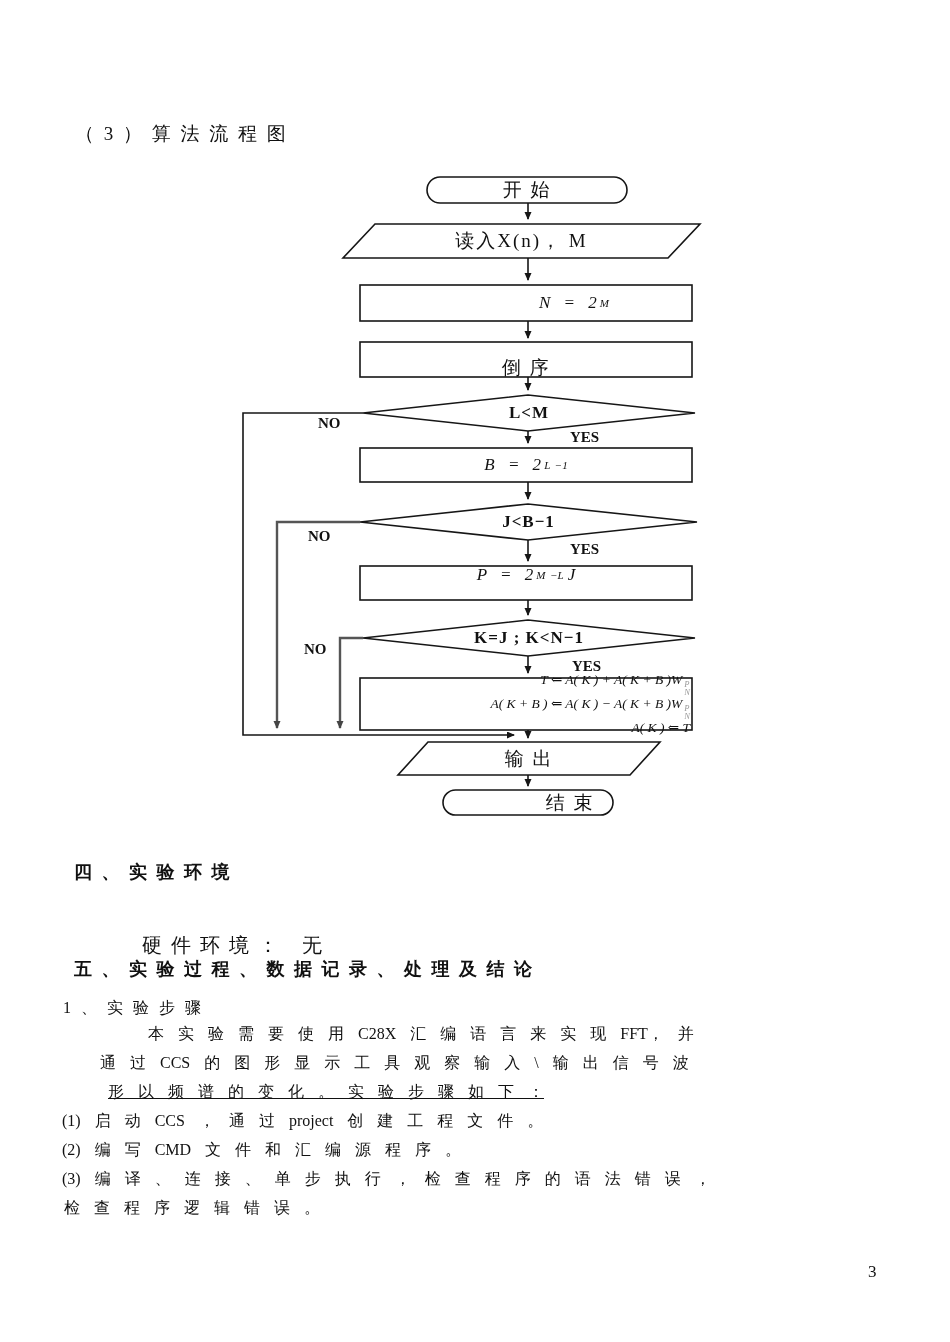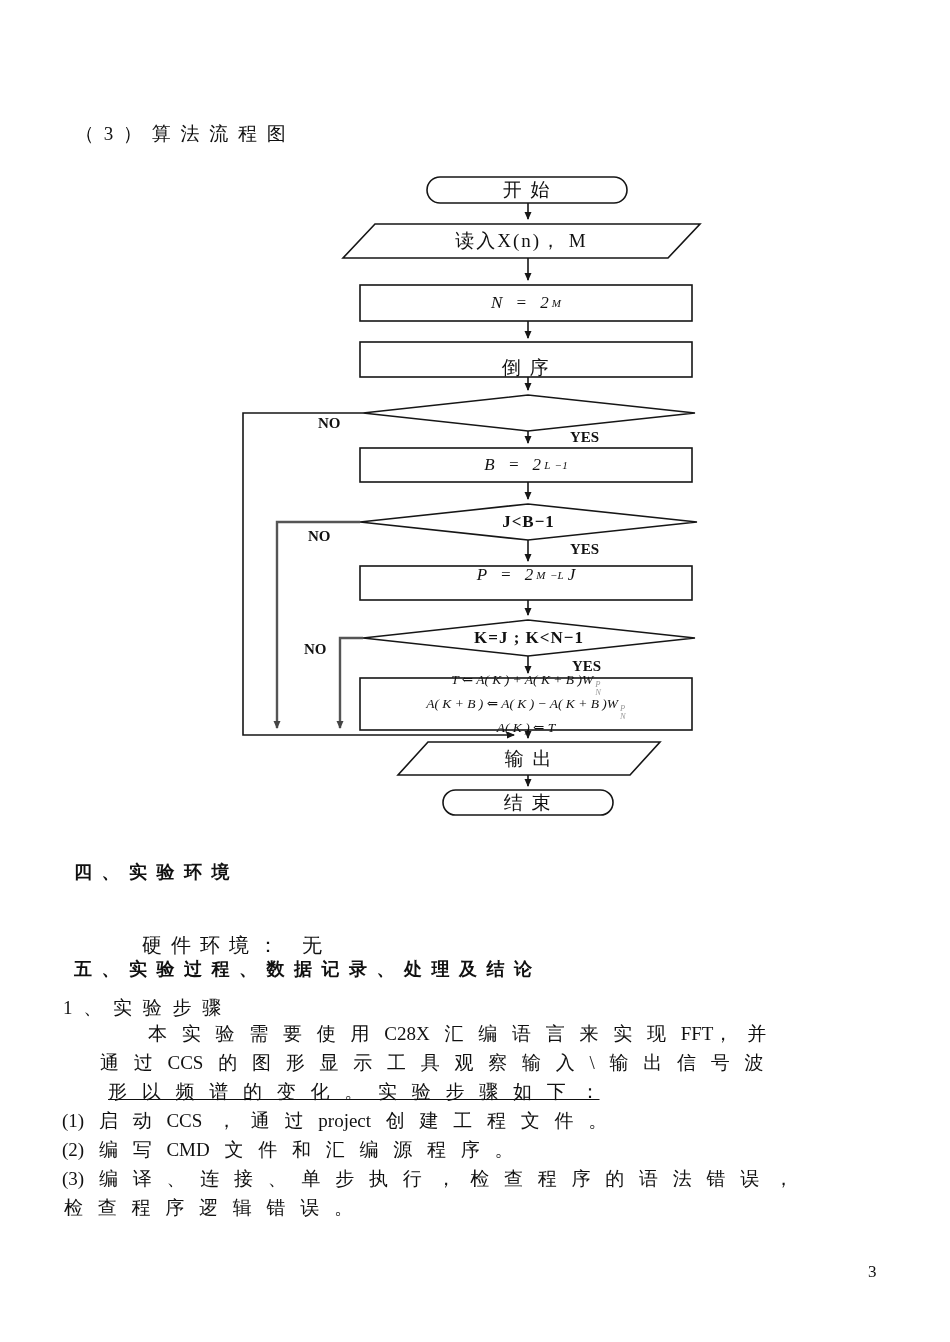--- a/index.html
+++ b/index.html
@@ -6,33 +6,33 @@
   #page{
     position:relative;width:950px;height:1342px;background:#ffffff;
     font-family:"Liberation Serif","DejaVu Serif",serif;color:#111;overflow:hidden;
     margin:0 auto;
   }
   .abs{position:absolute;}
   .ctr{display:flex;align-items:center;justify-content:center;text-align:center;border-radius:13px;}
   
   .h-small{font-size:19px;word-spacing:5px;white-space:nowrap;}
   .h-big{font-size:18px;font-weight:bold;word-spacing:3px;white-space:nowrap;letter-spacing:1px;}
-  .body-line{font-size:19px;word-spacing:10px;white-space:nowrap;line-height:24px;}
+  .body-line{font-size:16px;word-spacing:10px;white-space:nowrap;line-height:24px;}
   .env-line{font-size:20px;word-spacing:4px;white-space:nowrap;}
   .env-line .val{margin-left:24px;word-spacing:0;}
   .pagenum{font-size:17px;}
   
   .fc-cjk{font-size:19px;letter-spacing:2px;white-space:nowrap;}
   .fc-cond{font-size:17px;font-weight:bold;white-space:nowrap;letter-spacing:1px;}
   .fc-branch{font-size:15px;font-weight:bold;white-space:nowrap;}
   .fc-math{font-size:17px;font-style:italic;word-spacing:9px;white-space:nowrap;}
   .fc-math sup{font-size:11px;margin-left:3px;word-spacing:2px;}
   .fc-math .tail{margin-left:4px;}
   .fc-formula{font-size:13.5px;font-style:italic;line-height:16px;white-space:nowrap;
-              display:flex;flex-direction:column;align-items:center;justify-content:center;}
+              display:flex;flex-direction:column;align-items:flex-end;justify-content:center;}
   .wf{display:inline-flex;flex-direction:column;align-items:flex-start;font-size:8.5px;
       line-height:8px;color:#9a9a9a;margin-left:2px;vertical-align:-3px;font-style:italic;}
   svg .shape{fill:none;stroke:#161616;stroke-width:1.6;}
   svg .conn{stroke:#161616;stroke-width:1.6;fill:none;}
   svg .conn-thick{stroke:#555;stroke-width:2.4;fill:none;}
 </style>
 </head>
 <body>
 
 <div id="page">
@@ -81,27 +81,28 @@
 
     <path class="conn" d="M363,413 H243 V735 H514" marker-end="url(#ah)"></path>
     <path class="conn-thick" d="M360,522 H277 V728" marker-end="url(#ahg)"></path>
     <path class="conn-thick" d="M363,638 H340 V728" marker-end="url(#ahg)"></path>
   </svg>
 
   <div class="abs ctr fc-cjk" style="left:427px;top:177px;width:200px;height:26px;">开 始</div>
 
   <div class="abs ctr fc-cjk" style="left:375px;top:224px;width:293px;height:34px;">读入X(n)， M</div>
 
-  <div class="abs ctr fc-math" style="left:360px;top:285px;width:332px;height:36px;">
+  <div class="abs ctr fc-math" style="left:360px;top:285px;width:332px;height:36px;padding-left:48px;">
     <span>N = 2</span>
       <sup>M</sup>
   </div>
 
   <div class="abs ctr fc-cjk" style="left:360px;top:342px;width:332px;height:52px;">倒 序</div>
 
+  <div class="abs ctr fc-cond" style="left:363px;top:395px;width:332px;height:36px;">L&lt;M</div>
   <div class="abs fc-branch" style="left:318px;top:415px;">NO</div>
   <div class="abs fc-branch" style="left:570px;top:429px;">YES</div>
 
   <div class="abs ctr fc-math" style="left:360px;top:448px;width:332px;height:34px;">
     <span>B = 2</span>
       <sup>L −1</sup>
   </div>
 
   <div class="abs ctr fc-cond" style="left:360px;top:504px;width:337px;height:36px;">J&lt;B−1</div>
   <div class="abs fc-branch" style="left:308px;top:528px;">NO</div>
@@ -124,21 +125,21 @@
         </span></div>
     <div><span>A( K + B ) ⇐ A( K ) − A( K + B )W</span><span class="wf">
           <span>P</span>
           <span>N</span>
         </span></div>
     <div>A( K ) ⇐ T</div>
   </div>
 
   <div class="abs ctr fc-cjk" style="left:398px;top:742px;width:262px;height:33px;">输 出</div>
 
-  <div class="abs ctr fc-cjk" style="left:443px;top:790px;width:170px;height:25px;">结 束</div>
+  <div class="abs ctr fc-cjk" style="left:443px;top:790px;width:170px;height:25px;padding-left:42px;">结 束</div>
 
   <div class="abs h-big" style="left:74px;top:860px;">四 、 实 验 环 境</div>
 
   <div class="abs env-line" style="left:142px;top:932px;">
     <span>硬 件 环 境 ：</span><span class="val">无</span>
   </div>
 
   <div class="abs h-big" style="left:74px;top:957px;">五 、 实 验 过 程 、 数 据 记 录 、 处 理 及 结 论</div>
 
   <div class="abs body-line" style="left:63px;top:996px;word-spacing:6px;">1 、  实 验 步 骤</div>

